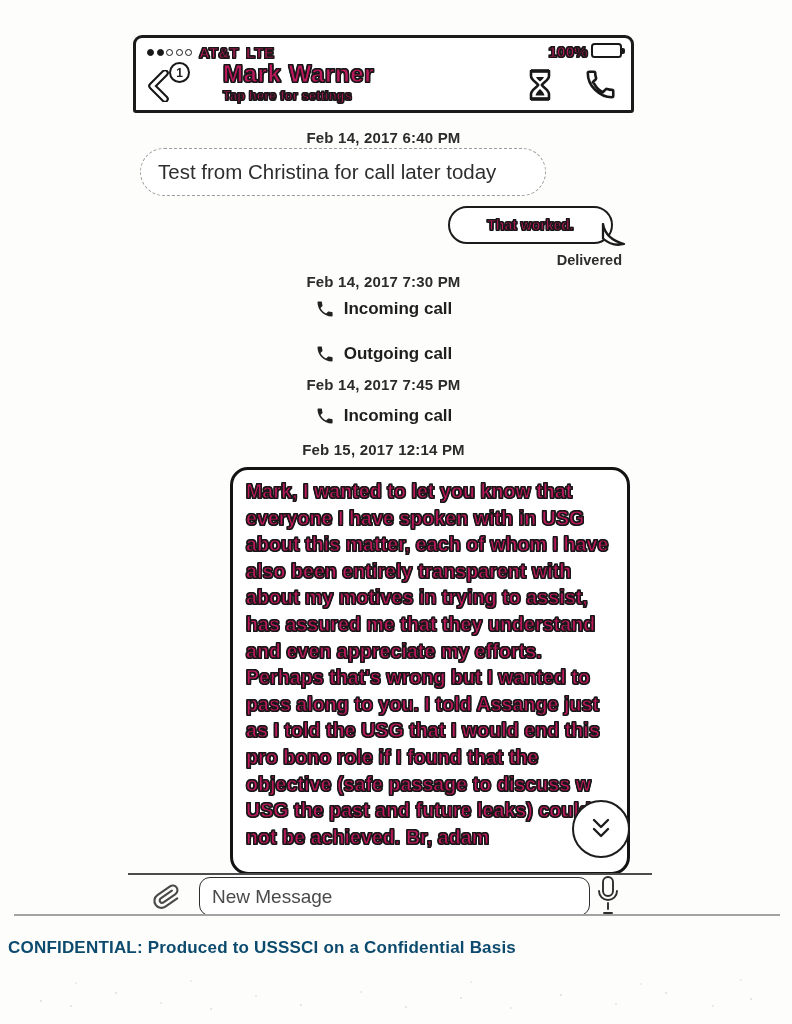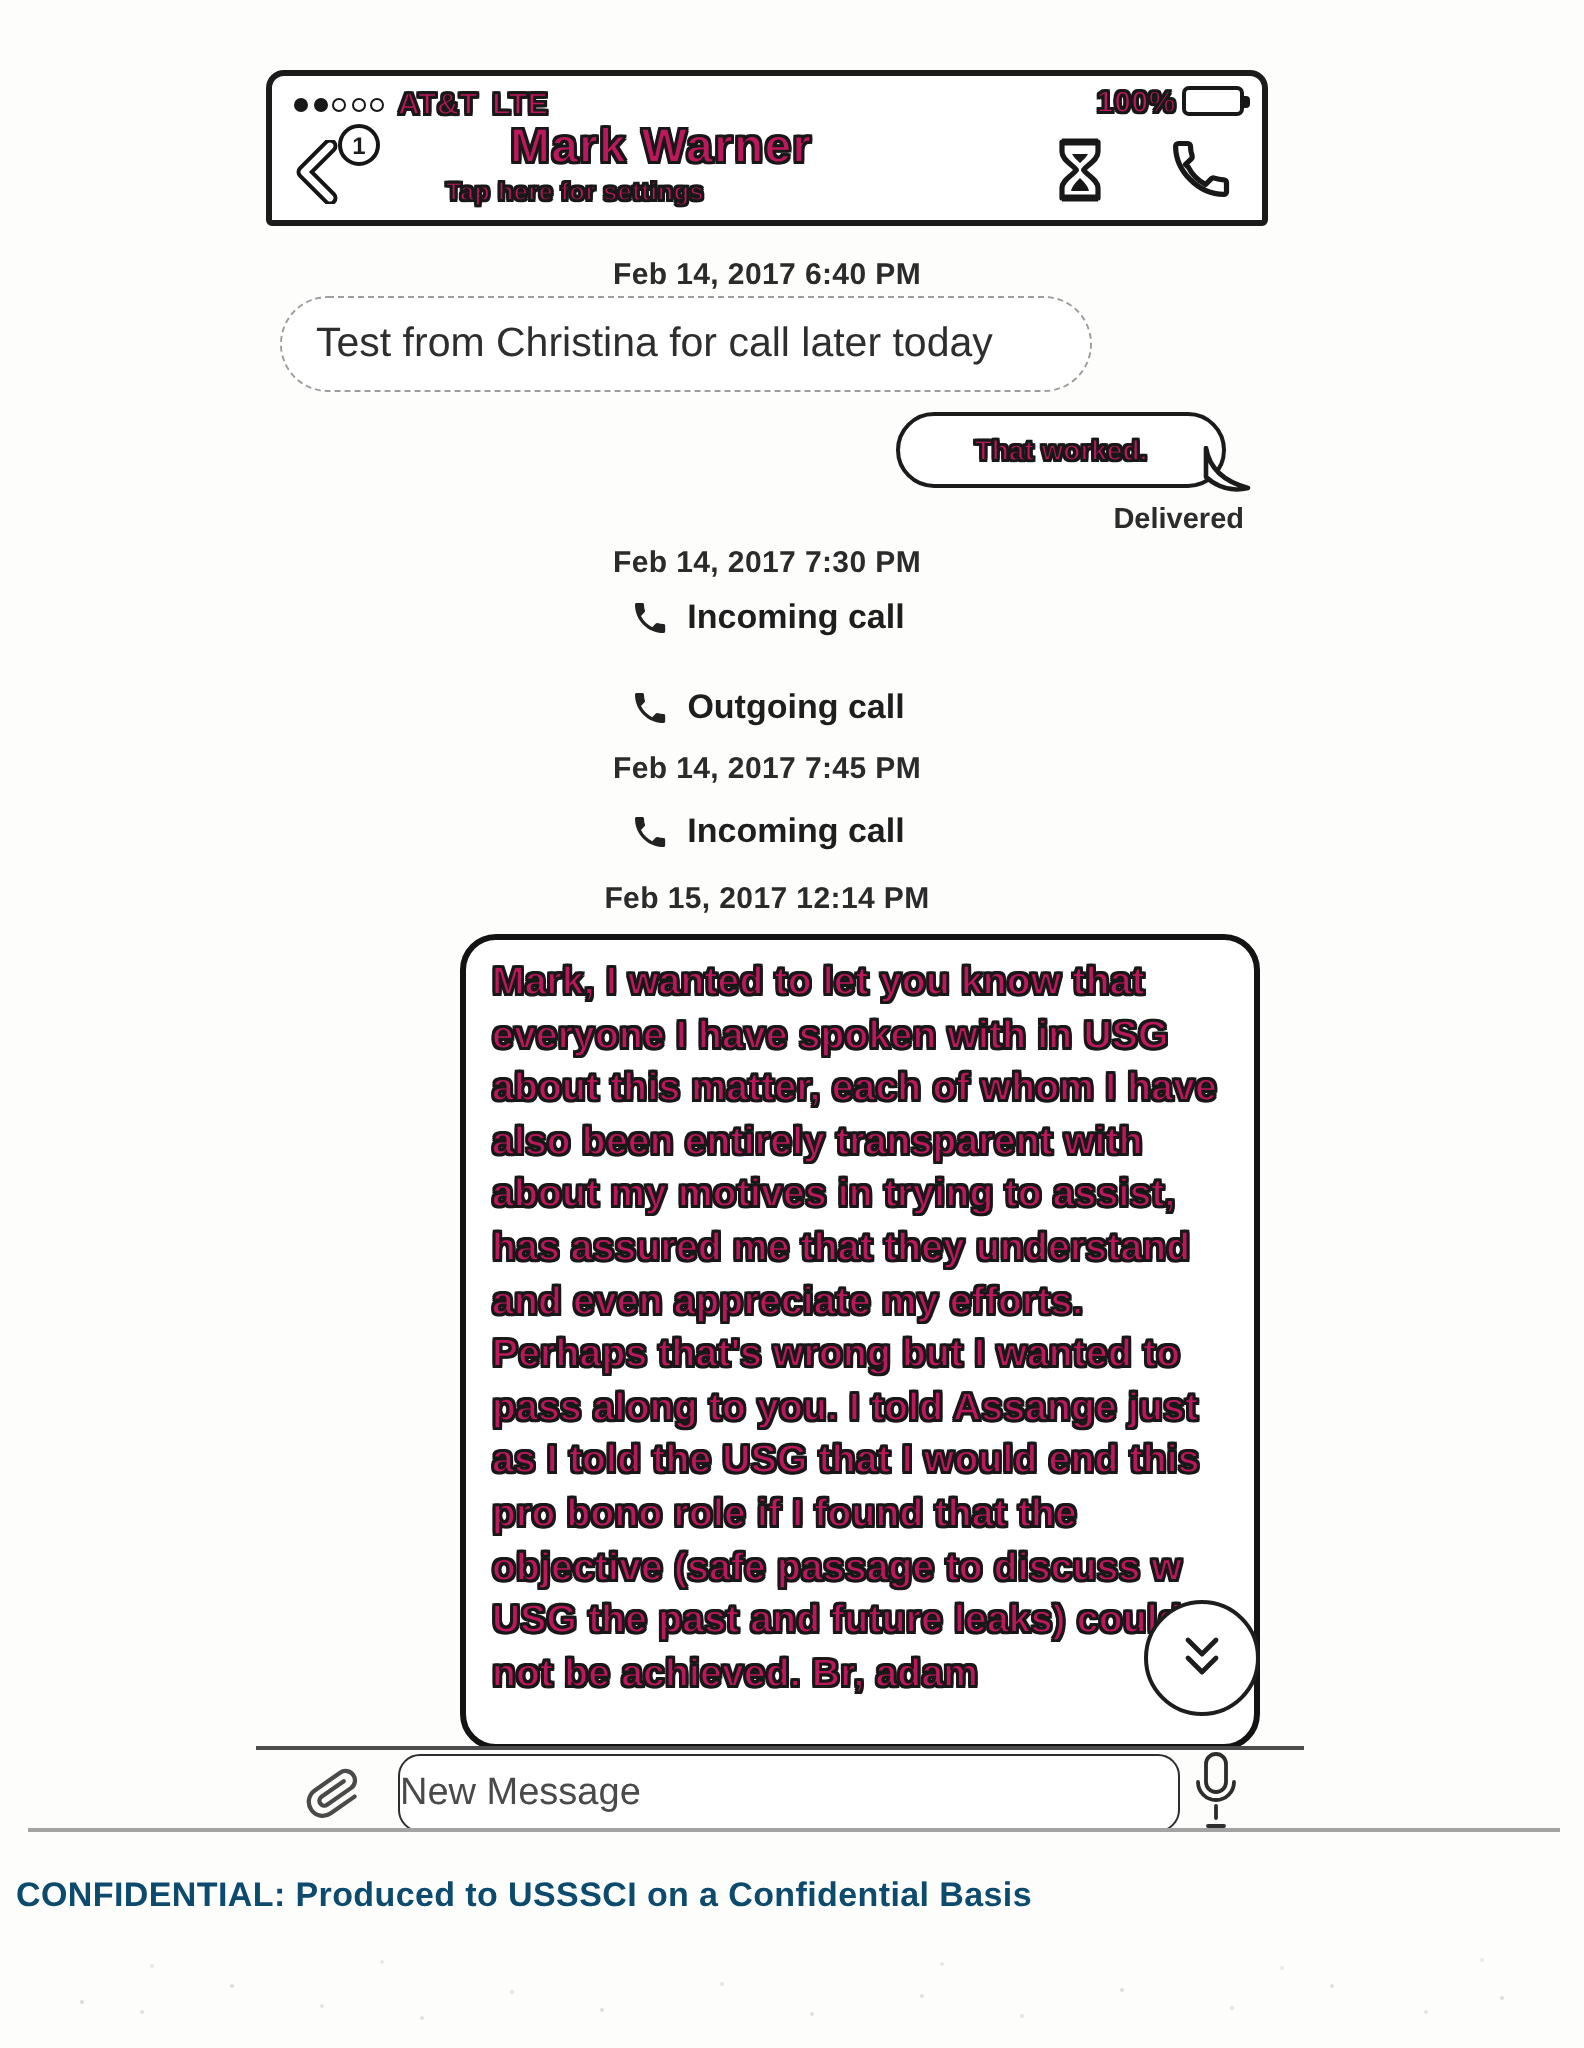--- a/index.html
+++ b/index.html
@@ -41,21 +41,21 @@
 
   .nav-row { position:relative; height:46px; }
   .back-btn { position:absolute; left:10px; top:3px; width:24px; height:32px; }
   .badge {
     position:absolute; left:33px; top:-5px; width:21px; height:21px;
     border:2.2px solid #161616; border-radius:50%; background:#fff;
     display:flex; align-items:center; justify-content:center;
     font-size:12px; font-weight:800;
   }
   .title-block { position:absolute; left:87px; top:-7px; }
-  .contact-name { font-size:24px; font-weight:800; letter-spacing:.6px;margin-left:32px; }
+  .contact-name { font-size:24px; font-weight:800; letter-spacing:.6px; }
   .subtitle { font-size:12.5px; font-weight:800; letter-spacing:.3px; margin-top:1px; }
   .hourglass-btn { position:absolute; left:390px; top:1px; width:28px; height:34px; }
   .call-btn { position:absolute; left:447px; top:2px; width:33px; height:33px; }
 
   
   .date-header { left:133px; width:501px; text-align:center; font-size:15px; font-weight:700; color:#2b2b2b; letter-spacing:.2px; }
 
   .recv-bubble {
     left:140px; top:148px; width:406px; height:48px;
     border:1.6px dashed #9d9d9d; border-radius:24px; background:#fff;
@@ -88,21 +88,21 @@
     display:flex; align-items:center; justify-content:center;
   }
 
   
   .sep-top { left:128px; top:873px; width:524px; height:2px; background:#4c4c4c; }
   .attach-btn { left:150px; top:881px; width:32px; height:32px; }
   .msg-input {
     left:199px; top:877px; width:391px; height:39px;
     border:1.8px solid #2e2e2e; border-radius:11px; background:#fff;
     font-family:"Liberation Sans", sans-serif; font-size:19px; color:#3a3a3a;
-    padding:0 0; outline:none;
+    padding:0 12px; outline:none;
   }
   .msg-input::placeholder { color:#4a4a4a; opacity:1; }
   .mic-btn { left:594px; top:873px; width:28px; height:46px; }
   .sep-bottom { left:14px; top:914px; width:766px; height:1.5px; background:#a3a3a3; }
 
   .footer-text { left:8px; top:938px; font-size:17px; font-weight:700; color:#0c4a6e; letter-spacing:.2px; }
 
   
   .noise { left:40px; top:1000px; width:2px; height:2px; background:rgba(60,60,60,.18); border-radius:50%;
     box-shadow: 30px 5px rgba(60,60,60,.14), 75px -8px rgba(60,60,60,.16), 120px 2px rgba(60,60,60,.12),

